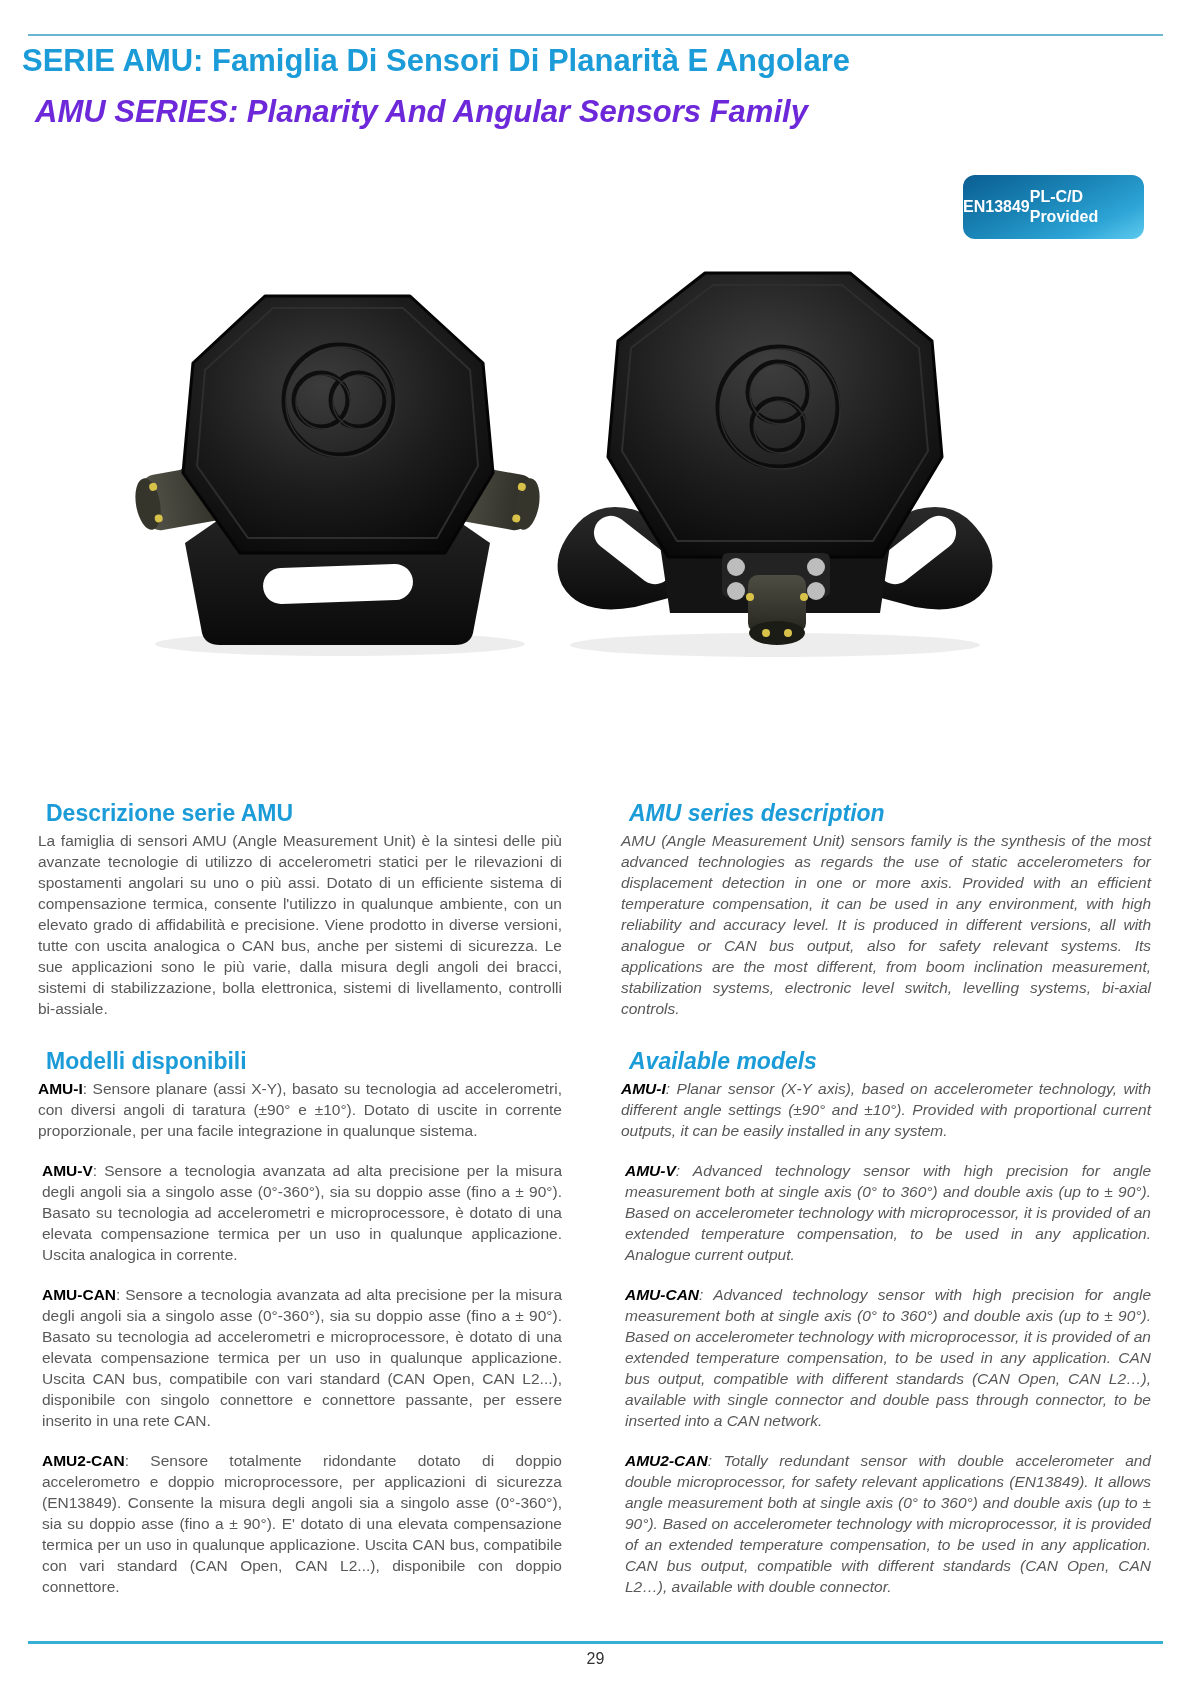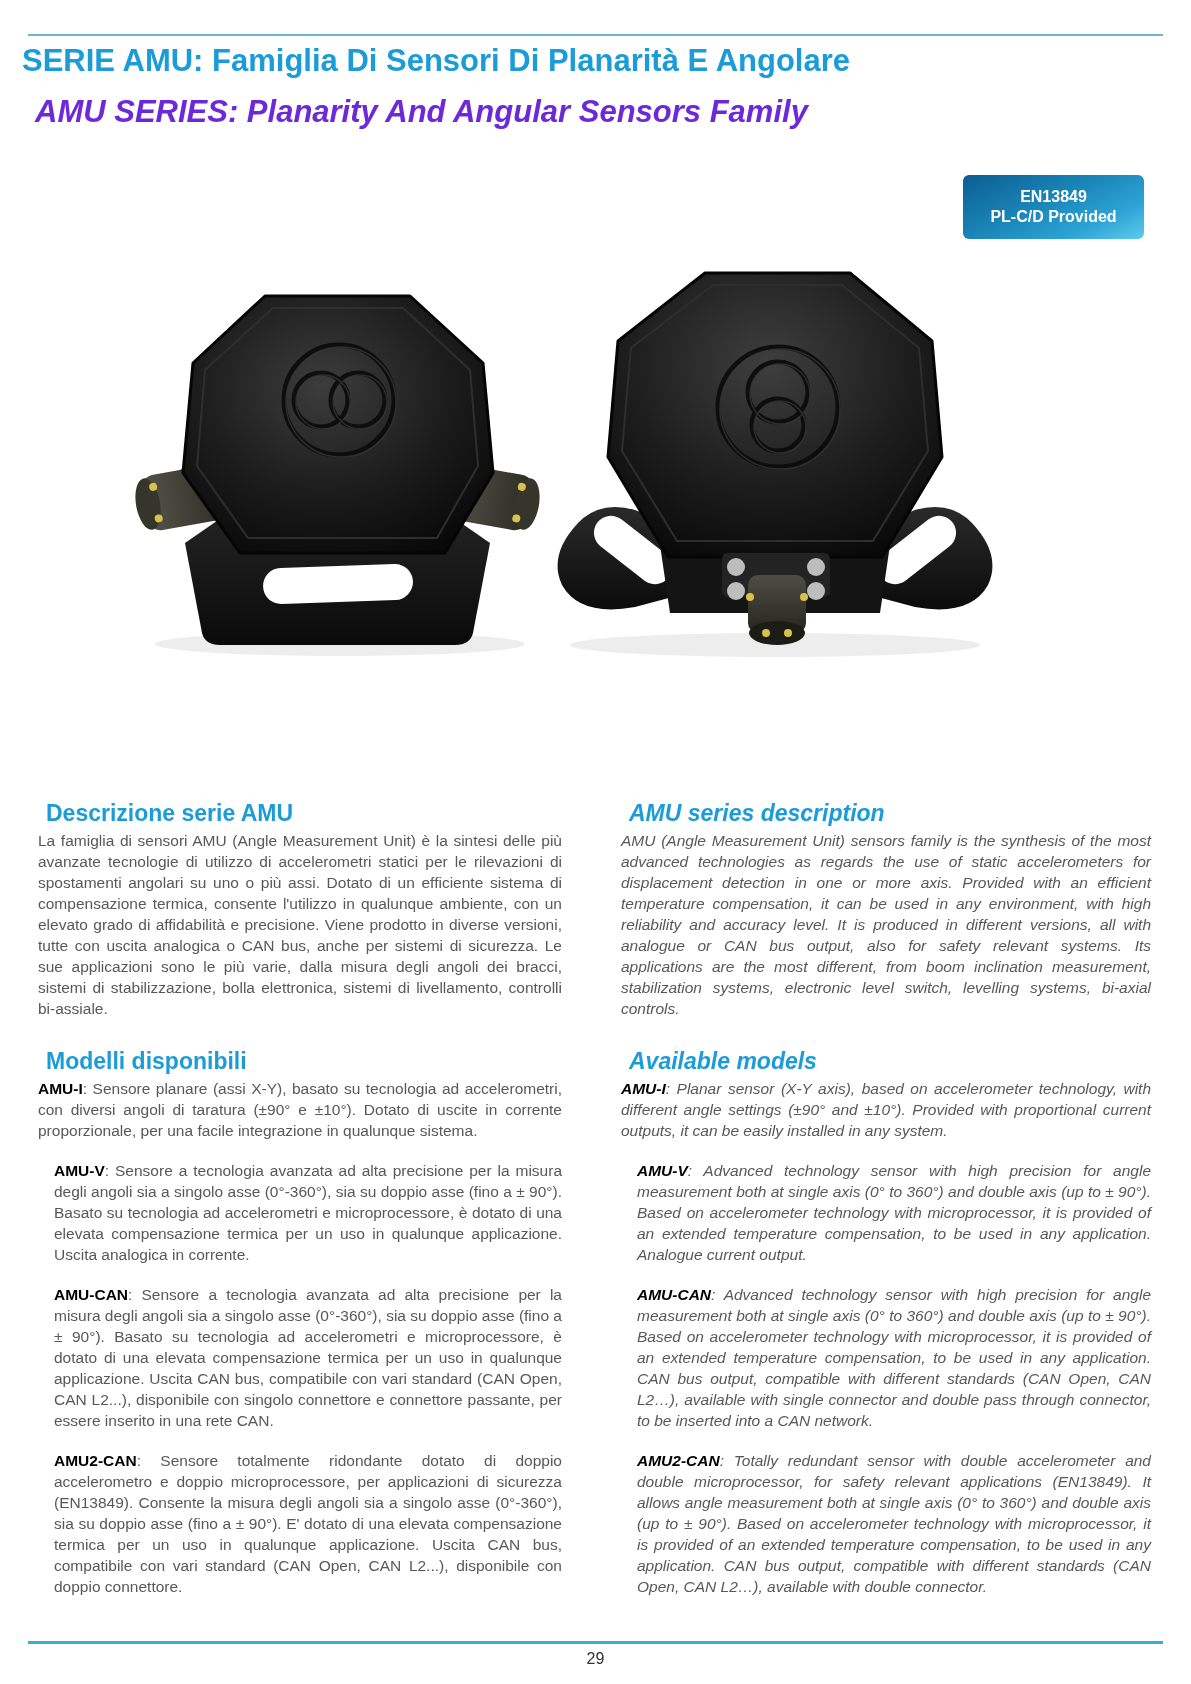--- a/index.html
+++ b/index.html
@@ -22,22 +22,22 @@
     letter-spacing:0px;line-height:38px;margin:0;
   }
   .title-en{
     font-size:31px;font-weight:bold;font-style:italic;color:#6d28d9;
     line-height:38px;margin:13px;
   }
   
   .badge{
     position:absolute;left:963px;top:175px;width:181px;height:64px;
     background:linear-gradient(155deg,#0a5e92 0%,#1b86b8 45%,#2da4d6 75%,#5ecbee 100%);
-    border-radius:6px;
-    display:flex;flex-direction:column;align-items:center;justify-content:center;
+    border-radius:12px;
+    display:flex;flex-direction:row;align-items:center;justify-content:center;
     color:#ffffff;font-weight:bold;
   }
   .badge .l1{font-size:16px;line-height:20px;}
   .badge .l2{font-size:16px;line-height:20px;}
   
   .photo-left{position:absolute;left:115px;top:248px;width:445px;height:415px;}
   .photo-right{position:absolute;left:540px;top:245px;width:470px;height:418px;}
   
   .columns{position:absolute;left:38px;top:800px;width:1113px;display:flex;}
   .col{width:524px;}
@@ -45,21 +45,21 @@
   .col.right{width:530px;font-style:italic;}
   h3.sec{
     font-size:23px;line-height:27px;margin:0 0 3px 8px;
     color:#1b9cd8;font-weight:bold;
   }
   .col.right h3.sec{font-style:italic;}
   .body-text{
     font-size:15.5px;line-height:21px;color:#58585a;
     text-align:justify;margin:0 0 0 0;
   }
-  p.model{margin:19px 0 0 16px;}
+  p.model{margin:19px 0 0 4px;}
   .model-name{color:#000000;font-weight:bold;}
   .gap-section{height:29px;}
   
   .bottom-rule{
     position:absolute;left:28px;right:28px;top:1641px;height:3px;
     background:#35b0d4;
   }
   .page-number{
     position:absolute;left:0;top:1650px;width:100%;
     text-align:center;font-size:16px;color:#333333;

